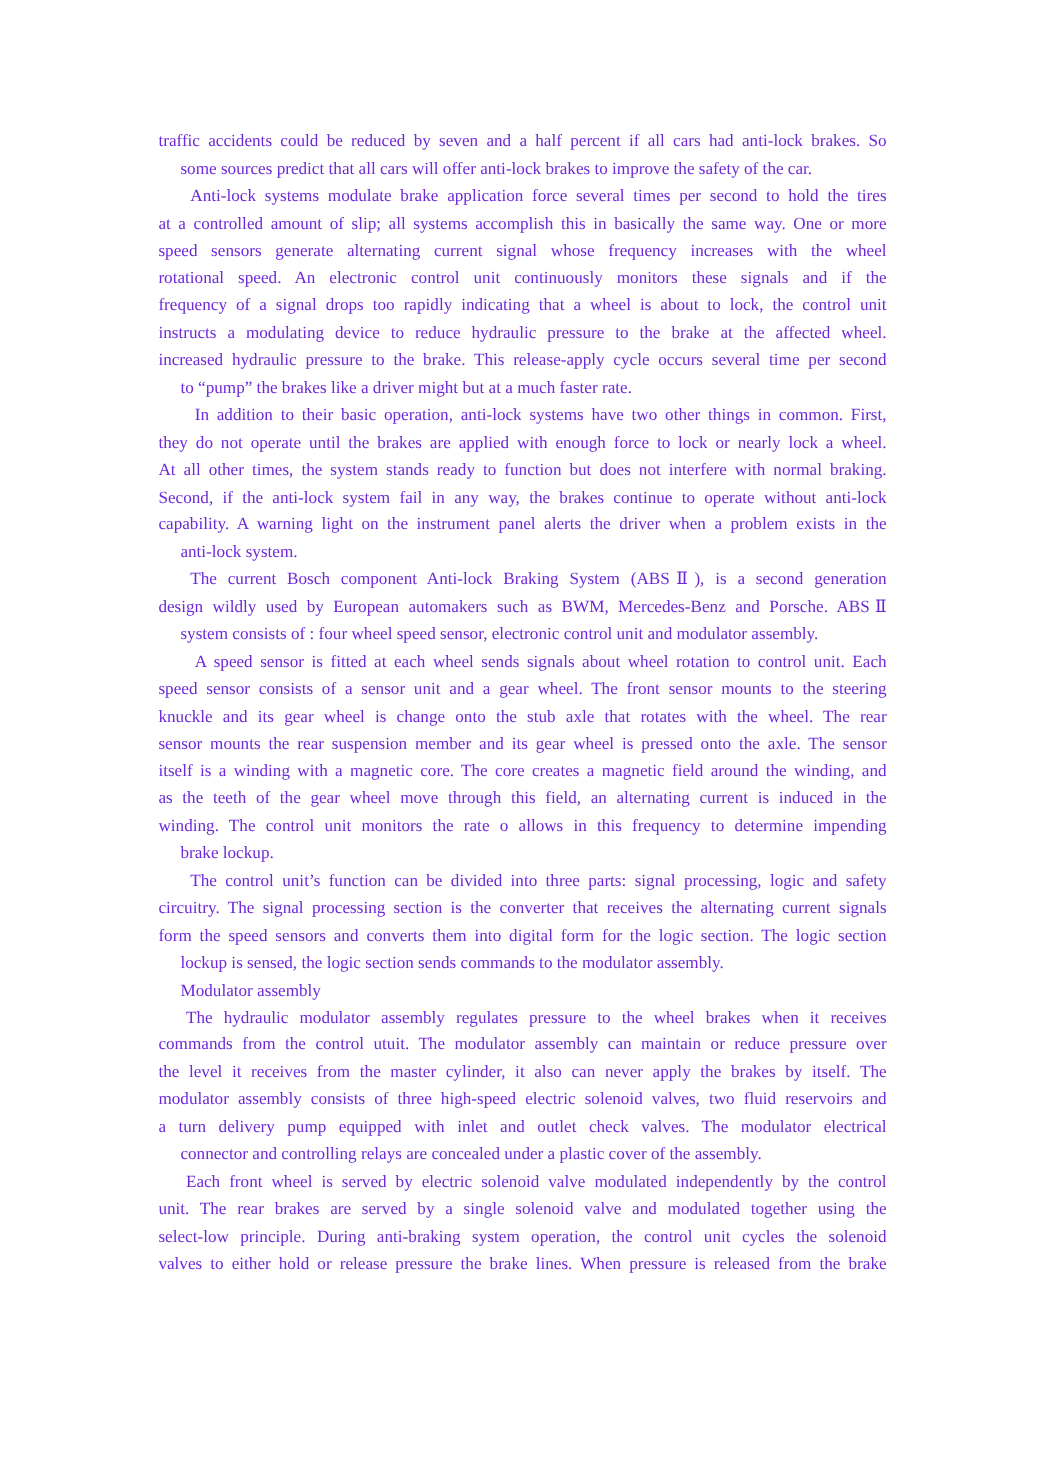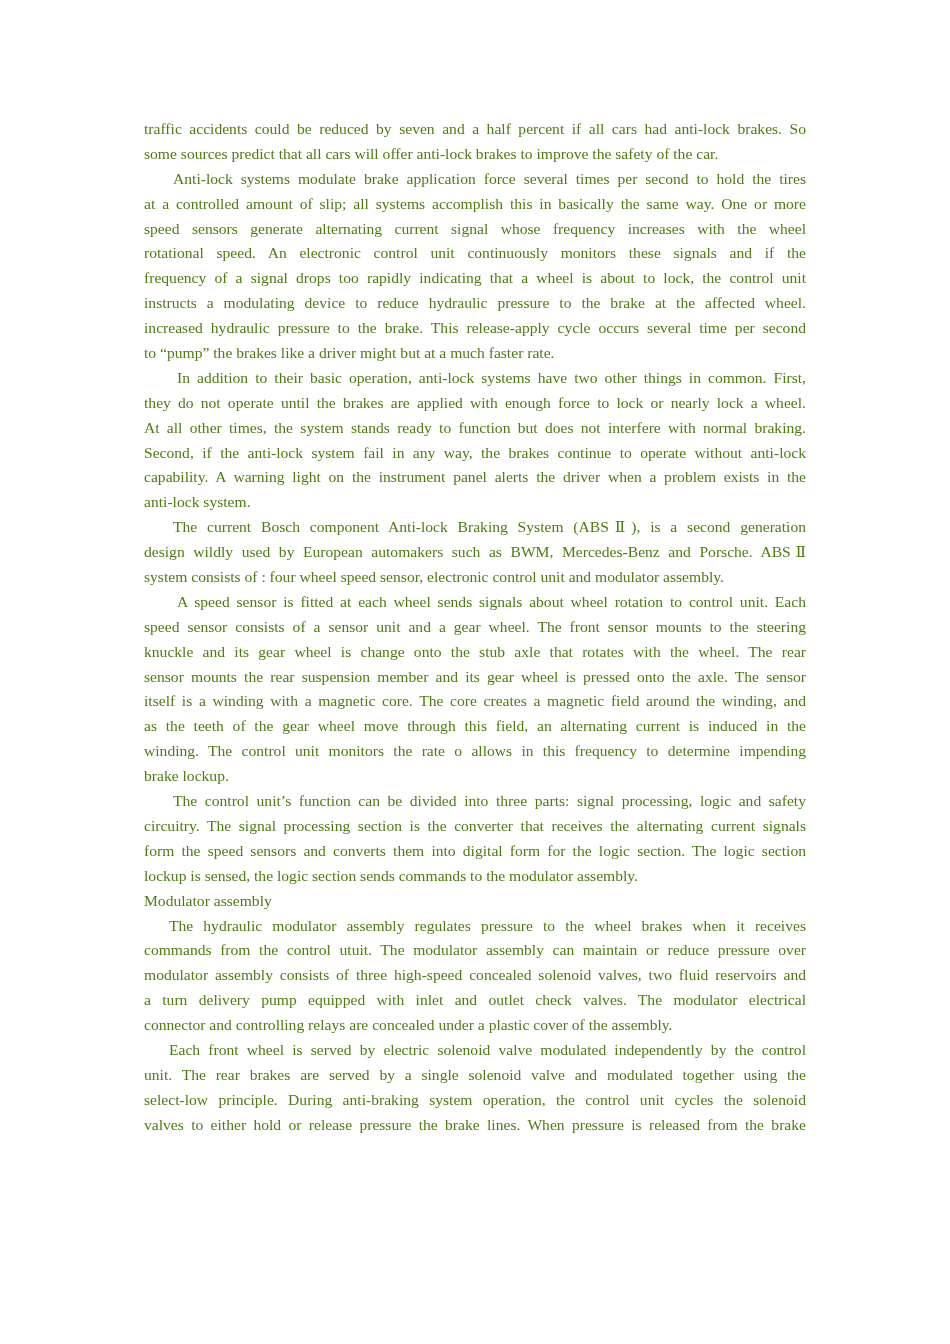--- a/index.html
+++ b/index.html
@@ -13,32 +13,33 @@
       position: relative;
       overflow: hidden;
     }
     .page {
       position: absolute;
       left: 144px;
       top: 117px;
       width: 662px;
       font-family: "Liberation Serif", "DejaVu Serif", serif;
       font-size: 15.6px;
-      color: #4d7c0f;
+      color: #6d28d9;
     }
     .line {
       display: block;
       height: 24.9px;
       line-height: 24.9px;
       white-space: nowrap;
       text-align: justify;
       text-align-last: justify;
     }
     .line.last {
       text-align-last: left;
+      margin-left: 20px;
     }
     .line.indent {
       padding-left: 29px;
     }
     .line.indent-lg {
       padding-left: 33px;
     }
     .line.indent-xs {
       padding-left: 25px;
     }
@@ -100,21 +101,22 @@
     <span class="line last">lockup is sensed, the logic section sends commands to the modulator assembly.</span>
   </div>
 
   <div class="paragraph">
     <span class="line last">Modulator assembly</span>
   </div>
 
   <div class="paragraph">
     <span class="line indent-xs">The hydraulic modulator assembly regulates pressure to the wheel brakes when it receives</span>
     <span class="line">commands from the control utuit. The modulator assembly can maintain or reduce pressure over</span>
-    <span class="line">modulator assembly consists of three high-speed concealed solenoid valves, two fluid reservoirs and</span>
+    <span class="line">the level it receives from the master cylinder, it also can never apply the brakes by itself. The</span>
+    <span class="line">modulator assembly consists of three high-speed electric solenoid valves, two fluid reservoirs and</span>
     <span class="line">a turn delivery pump equipped with inlet and outlet check valves. The modulator electrical</span>
     <span class="line last">connector and controlling relays are concealed under a plastic cover of the assembly.</span>
   </div>
 
   <div class="paragraph">
     <span class="line indent-xs">Each front wheel is served by electric solenoid valve modulated independently by the control</span>
     <span class="line">unit. The rear brakes are served by a single solenoid valve and modulated together using the</span>
     <span class="line">select-low principle. During anti-braking system operation, the control unit cycles the solenoid</span>
     <span class="line">valves to either hold or release pressure the brake lines. When pressure is released from the brake</span>
   </div>

